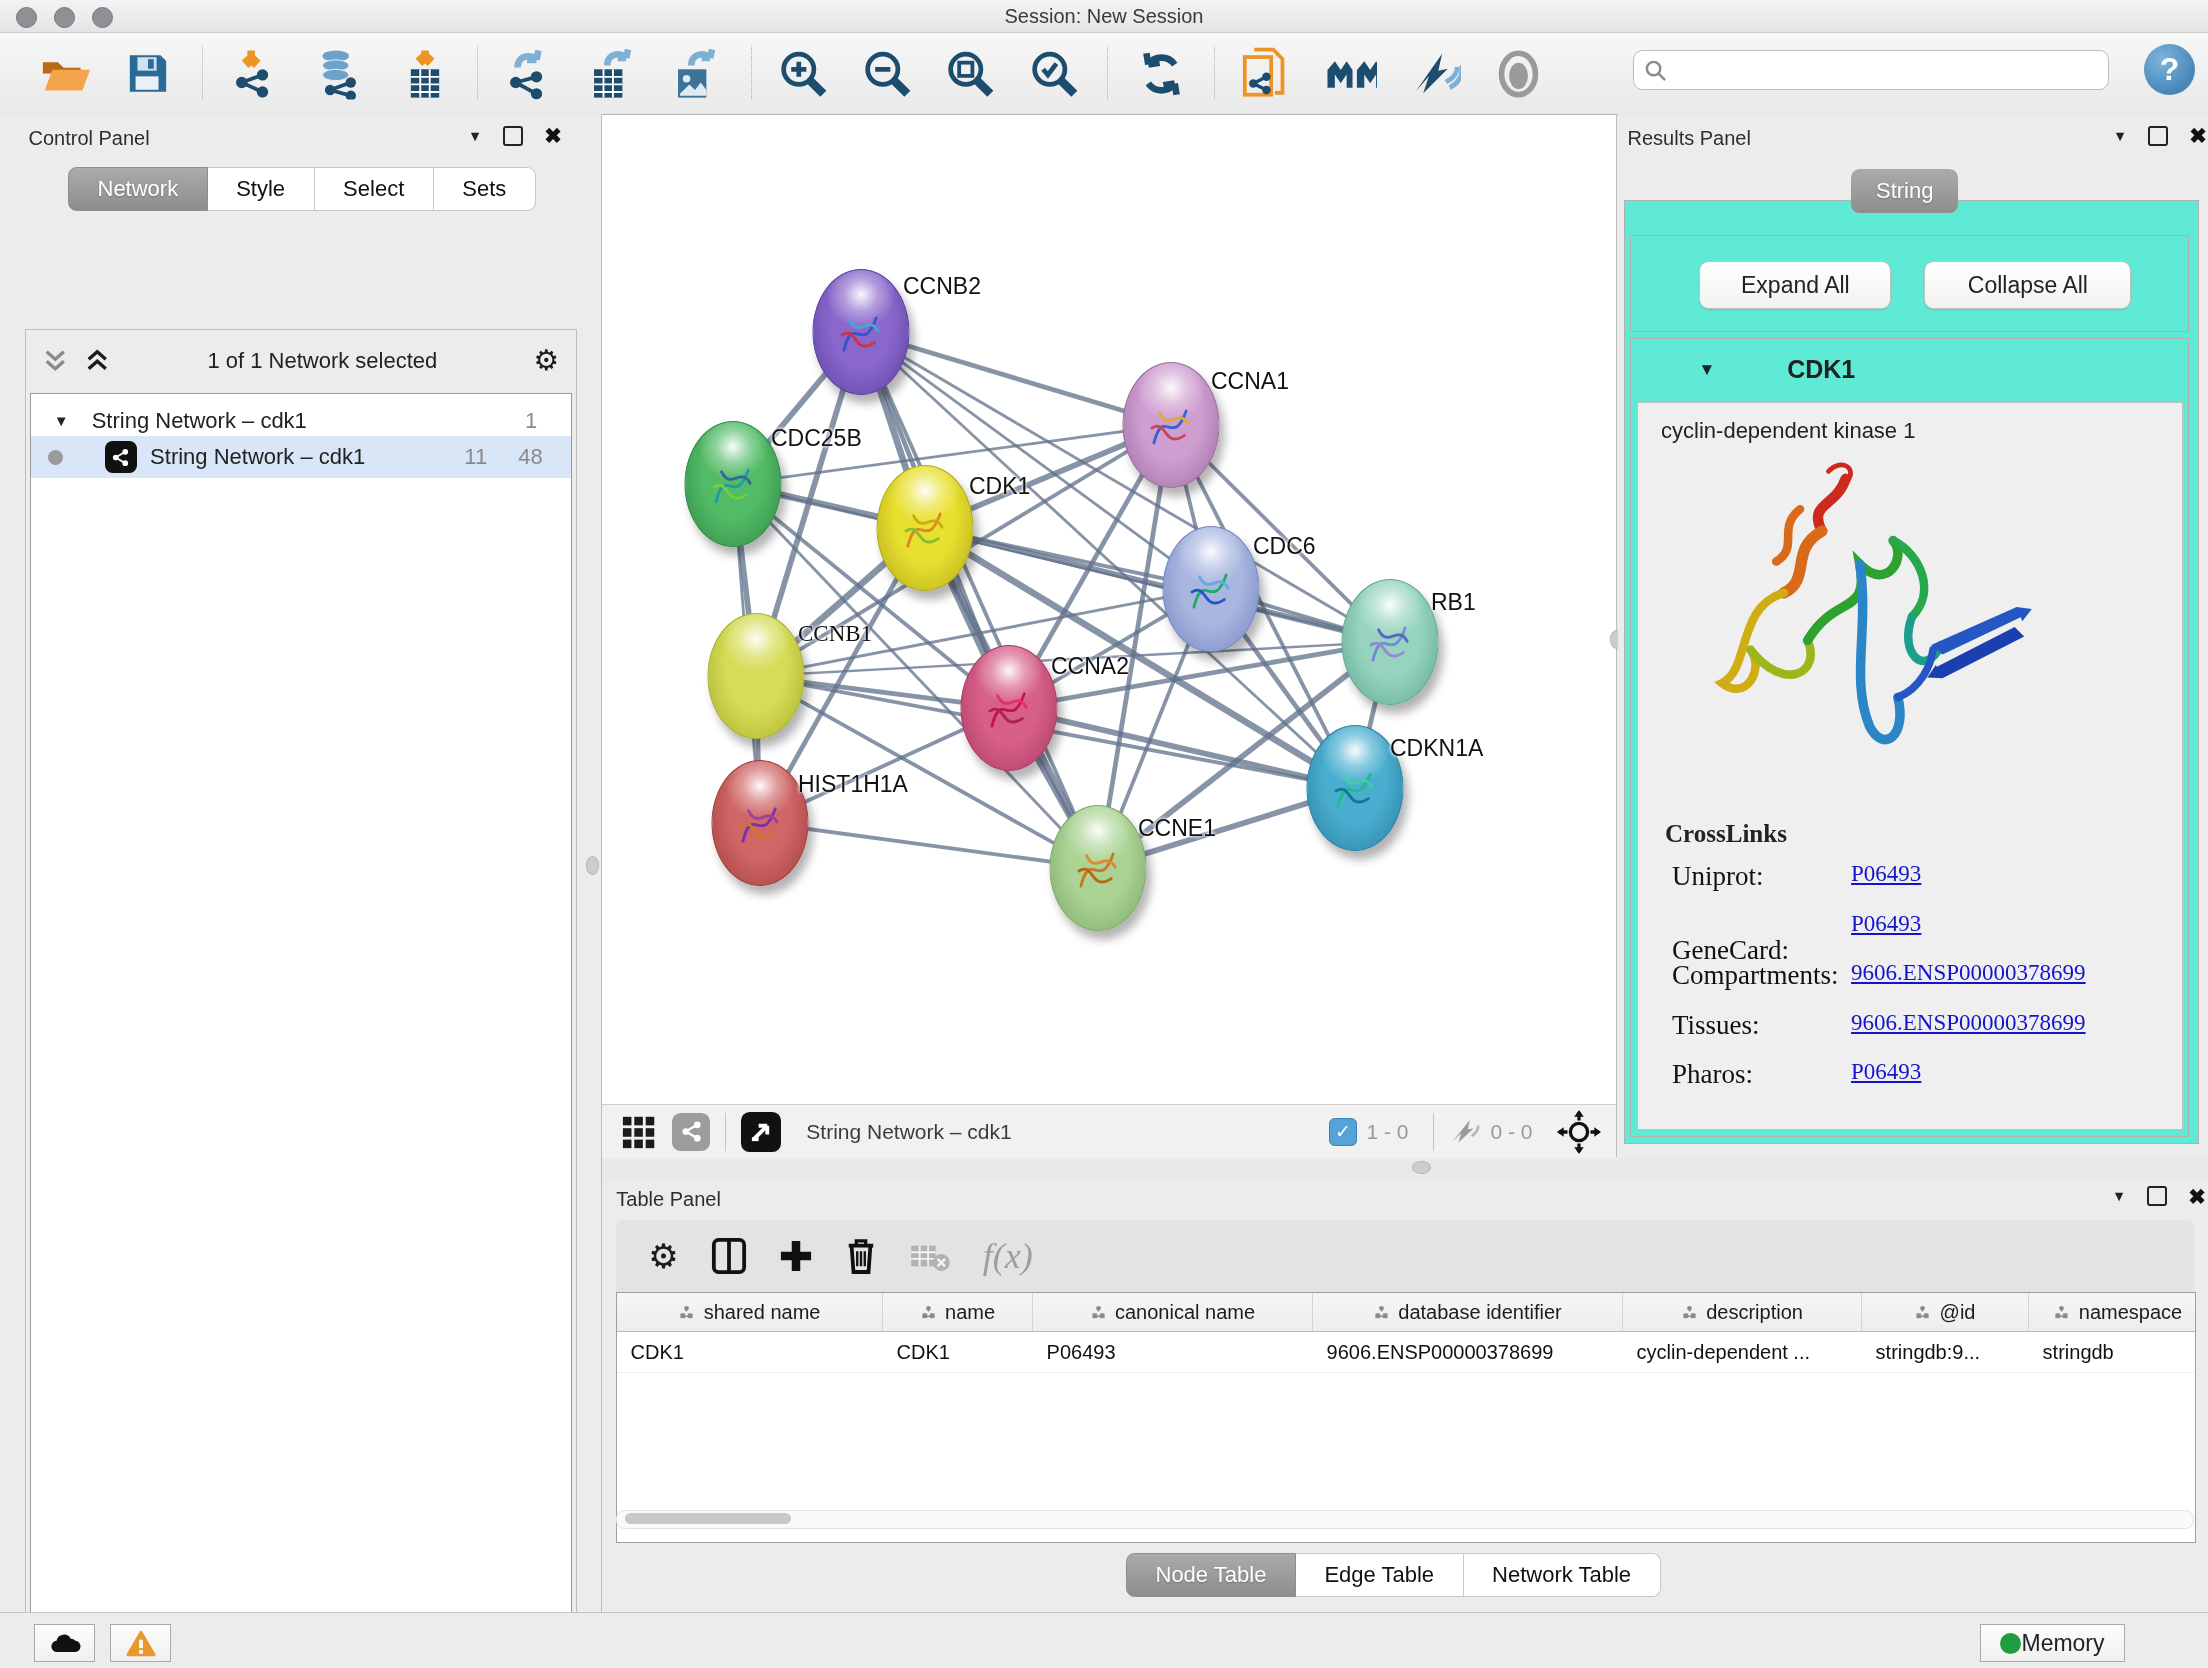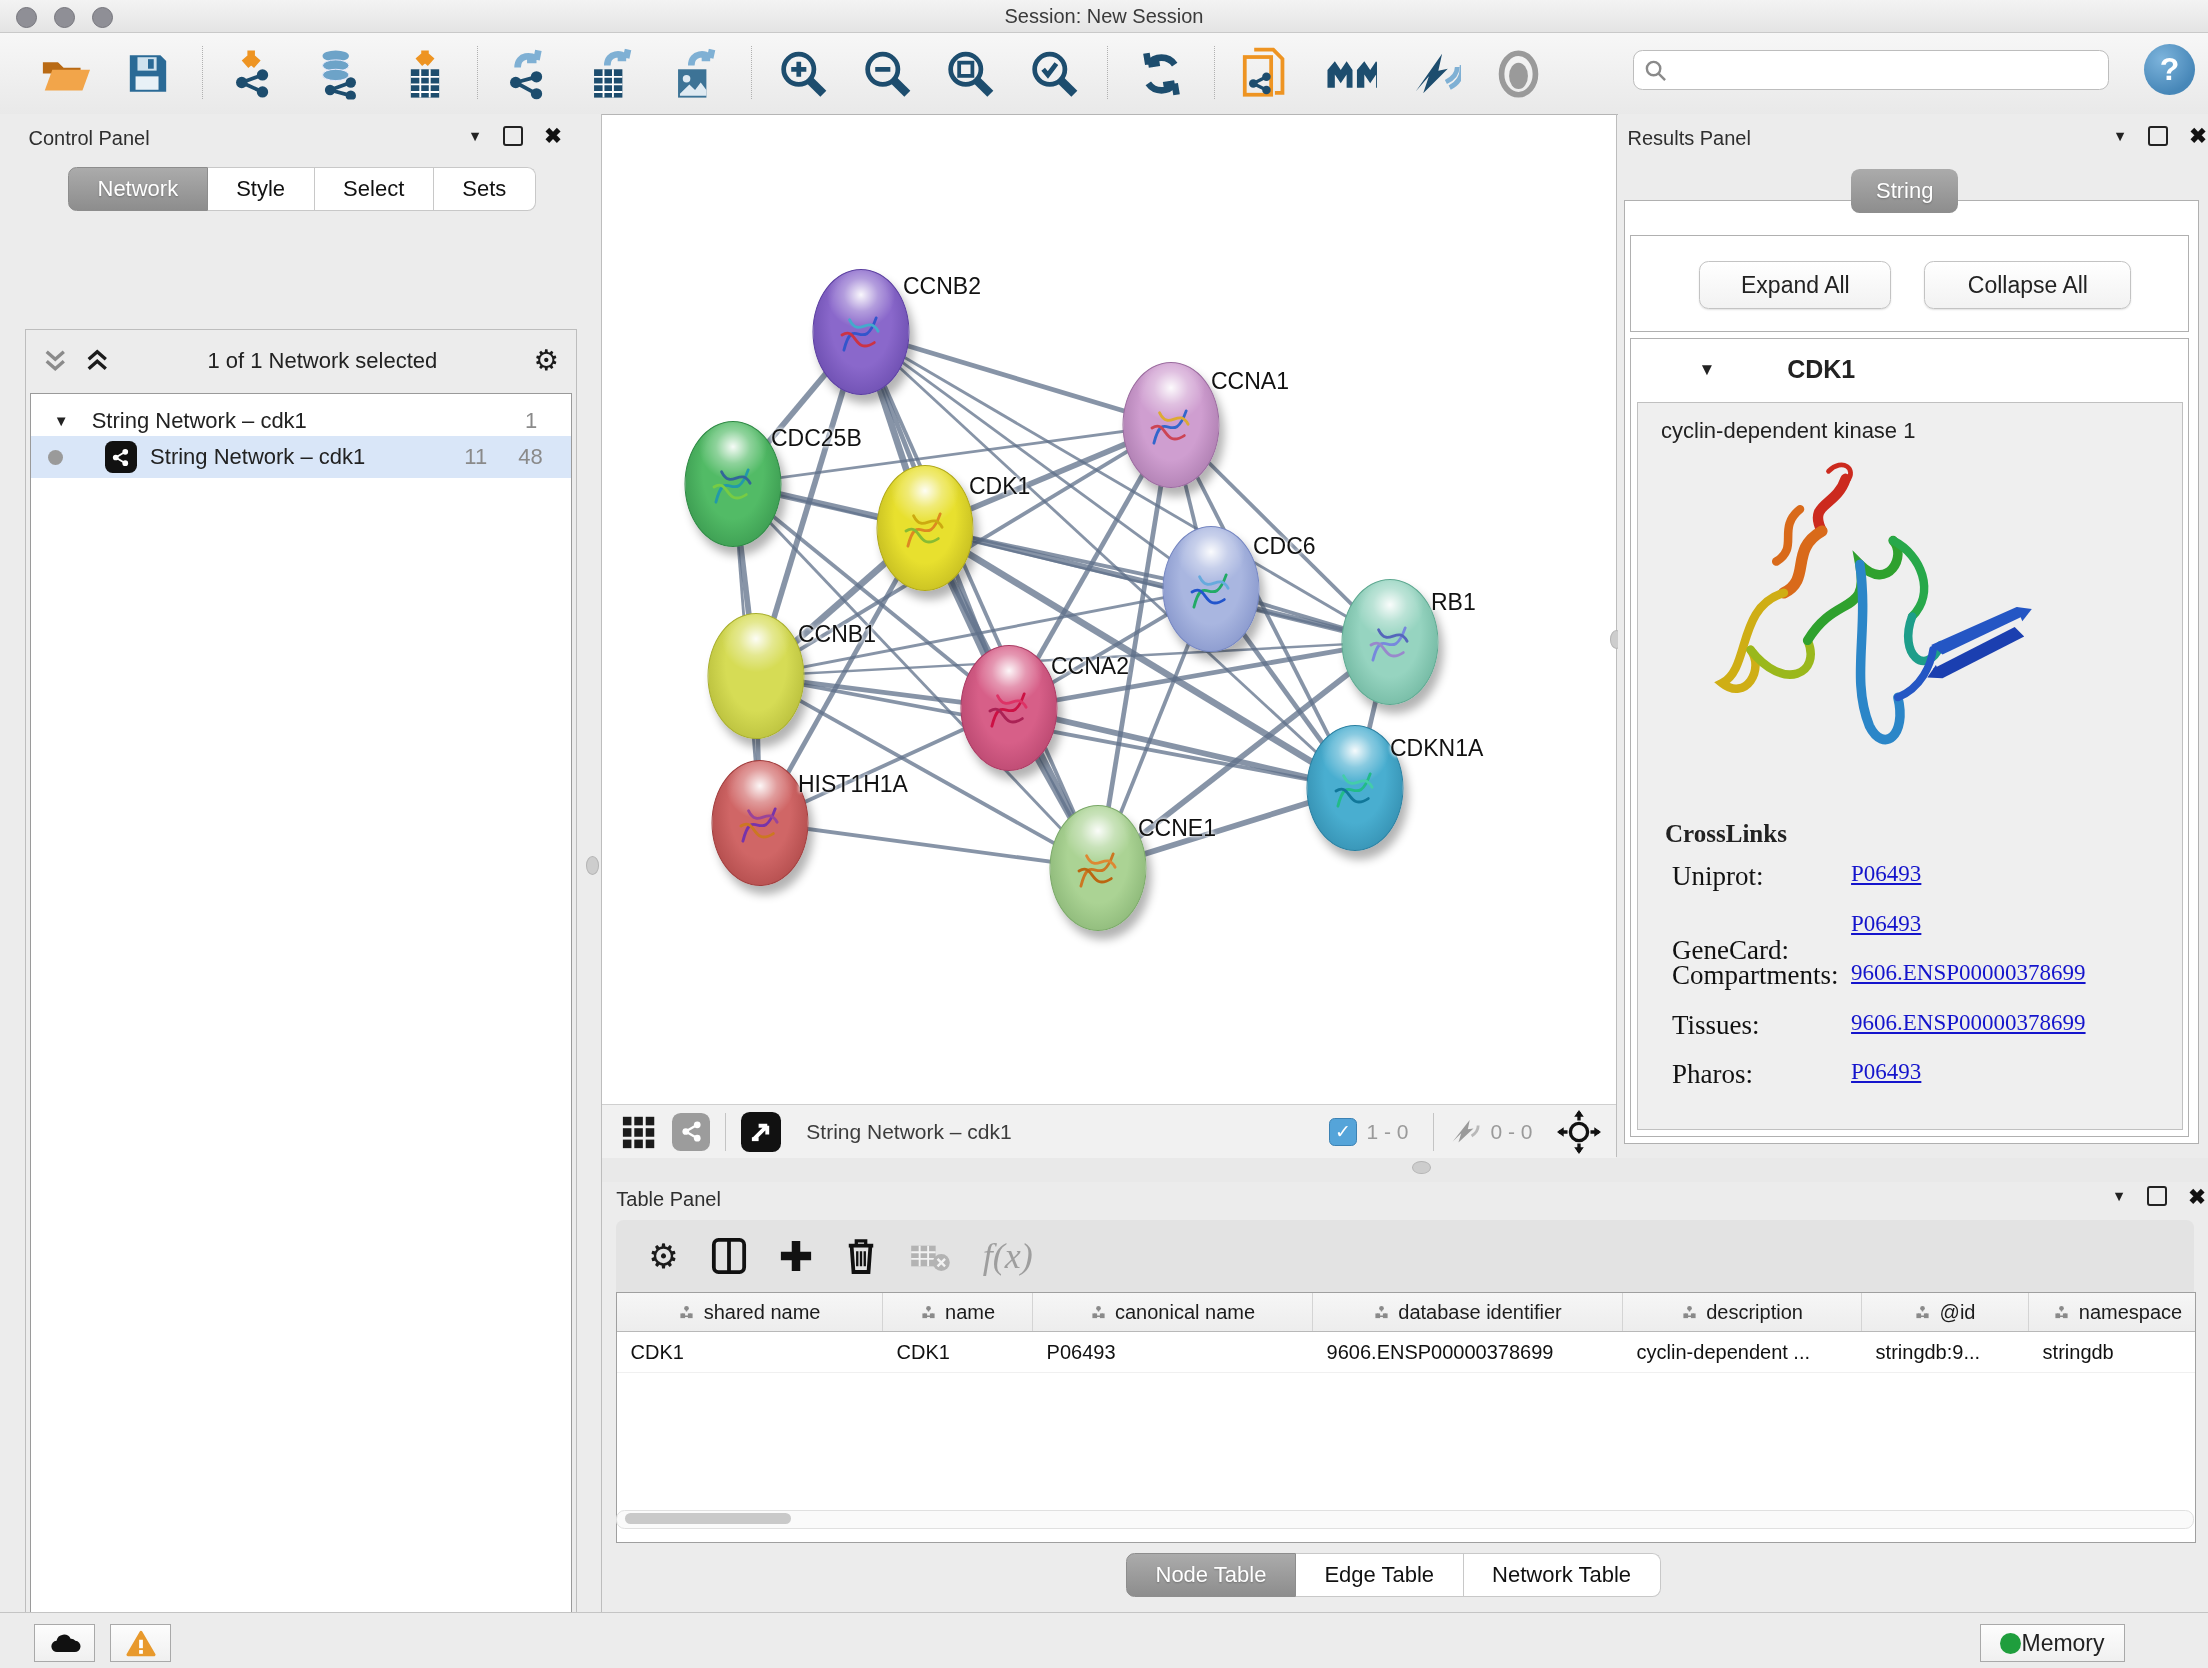--- a/index.html
+++ b/index.html
@@ -58,21 +58,21 @@
   .nt-sep{width:0;height:38px;border-left:1px solid #c4c4c4;margin:0 15px;}
   #net-title{font-size:21px;color:#3c3c3c;margin-left:25px;}
   .cnt-text{font-size:21px;color:#9a9a9a;margin:0 9.5px;}
   .checkbox{width:26px;height:26px;border-radius:5.7px;background:#55a4d9;border:1px solid #3c82b4;
     color:#fff;font-size:19px;display:flex;align-items:center;justify-content:center;}
   
   .vsplit{position:absolute;background:#e2e2e2;}
   .handle-dot{position:absolute;width:11.4px;height:17px;border-radius:50%;background:#cdcdcd;border:1px solid #b5b5b5;}
   
   #results-panel{position:absolute;left:1618px;top:114px;width:591px;height:1043px;background:#ececec;}
-  #rp-outer{position:absolute;left:5.7px;top:86px;width:573px;height:942px;border:1px solid #b0b0b0;background:#ffffff;}
+  #rp-outer{position:absolute;left:5.7px;top:86px;width:573px;height:942px;border:1px solid #b0b0b0;background:#5eead4;}
   #rp-tab{position:absolute;left:233px;top:55px;height:44px;padding:0 25px;border-radius:8.6px;
      background:linear-gradient(#ababab,#8d8d8d);color:#fff;font-size:22px;display:flex;align-items:center;z-index:3;
      text-shadow:0 1px 1.9px rgba(0,0,0,.25);}
   #rp-btnbox{position:absolute;left:5.7px;top:34px;width:557px;height:95px;border:1px solid #b0b0b0;}
   .rp-btn{position:absolute;top:25px;height:46px;border:1px solid #c3c3c3;border-radius:9.5px;background:linear-gradient(#ffffff,#f2f2f2);
      font-size:23px;display:flex;align-items:center;justify-content:center;box-shadow:0 1px 1.9px rgba(0,0,0,.12);}
   #rp-section{position:absolute;left:5.7px;top:137px;width:557px;height:797px;border:1px solid #b0b0b0;}
   #rp-sec-head{position:absolute;left:0;top:0;width:100%;height:61px;display:flex;align-items:center;}
   #rp-sec-body{position:absolute;left:5.7px;top:63px;right:5.7px;bottom:5.7px;border:1px solid #c0c0c0;background:#efefef;overflow:hidden;}
   .xl-serif{font-family:"Liberation Serif","DejaVu Serif",serif;}
@@ -405,21 +405,21 @@
         <span class="node-label" style="left: 651px; top: 418px;">CDC6</span>
         <div class="node" style="left: 788px; top: 527px; background: radial-gradient(60% 45% at 50% 20%, rgba(255, 255, 255, 0.95) 0%, rgba(255, 255, 255, 0.35) 30%, rgba(255, 255, 255, 0) 60%), radial-gradient(at 50% 40%, rgb(150, 212, 192) 45%, rgb(93, 168, 144) 100%); border: 1px solid rgb(93, 168, 144);">
           <svg width="57" height="76" viewBox="0 0 60 80">
             <path d="M12,56 C22,16 32,62 46,22" stroke="#7788dd" stroke-width="3" fill="none" stroke-linecap="round"></path>
             <path d="M10,40 C26,30 22,62 44,48" stroke="#9988cc" stroke-width="3" fill="none" stroke-linecap="round"></path>
             <path d="M18,24 C28,44 38,18 48,36" stroke="#5566bb" stroke-width="3" fill="none" stroke-linecap="round"></path>
           </svg>
         </div>
         <span class="node-label" style="left: 829px; top: 474px;">RB1</span>
         <div class="node" style="left: 154px; top: 561px; background: radial-gradient(60% 45% at 50% 20%, rgba(255, 255, 255, 0.95) 0%, rgba(255, 255, 255, 0.35) 30%, rgba(255, 255, 255, 0) 60%), radial-gradient(at 50% 40%, rgb(214, 220, 85) 45%, rgb(168, 174, 46) 100%); border: 1px solid rgb(168, 174, 46);"></div>
-        <span class="node-label" style="left: 196px; top: 506px;">CCNB1</span>
+        <span class="node-label" style="left: 196px; top: 506px; font-family: Liberation Serif, serif;">CCNB1</span>
         <div class="node" style="left: 407px; top: 593px; background: radial-gradient(60% 45% at 50% 20%, rgba(255, 255, 255, 0.95) 0%, rgba(255, 255, 255, 0.35) 30%, rgba(255, 255, 255, 0) 60%), radial-gradient(at 50% 40%, rgb(215, 95, 136) 45%, rgb(169, 58, 98) 100%); border: 1px solid rgb(169, 58, 98);">
           <svg width="57" height="76" viewBox="0 0 60 80">
             <path d="M12,56 C22,16 32,62 46,22" stroke="#cc1144" stroke-width="3" fill="none" stroke-linecap="round"></path>
             <path d="M10,40 C26,30 22,62 44,48" stroke="#aa2255" stroke-width="3" fill="none" stroke-linecap="round"></path>
             <path d="M18,24 C28,44 38,18 48,36" stroke="#dd3366" stroke-width="3" fill="none" stroke-linecap="round"></path>
           </svg>
         </div>
         <span class="node-label" style="left: 449px; top: 538px;">CCNA2</span>
         <div class="node" style="left: 753px; top: 673px; background: radial-gradient(60% 45% at 50% 20%, rgba(255, 255, 255, 0.95) 0%, rgba(255, 255, 255, 0.35) 30%, rgba(255, 255, 255, 0) 60%), radial-gradient(at 50% 40%, rgb(73, 174, 208) 45%, rgb(42, 127, 160) 100%); border: 1px solid rgb(42, 127, 160);">
           <svg width="57" height="76" viewBox="0 0 60 80">

